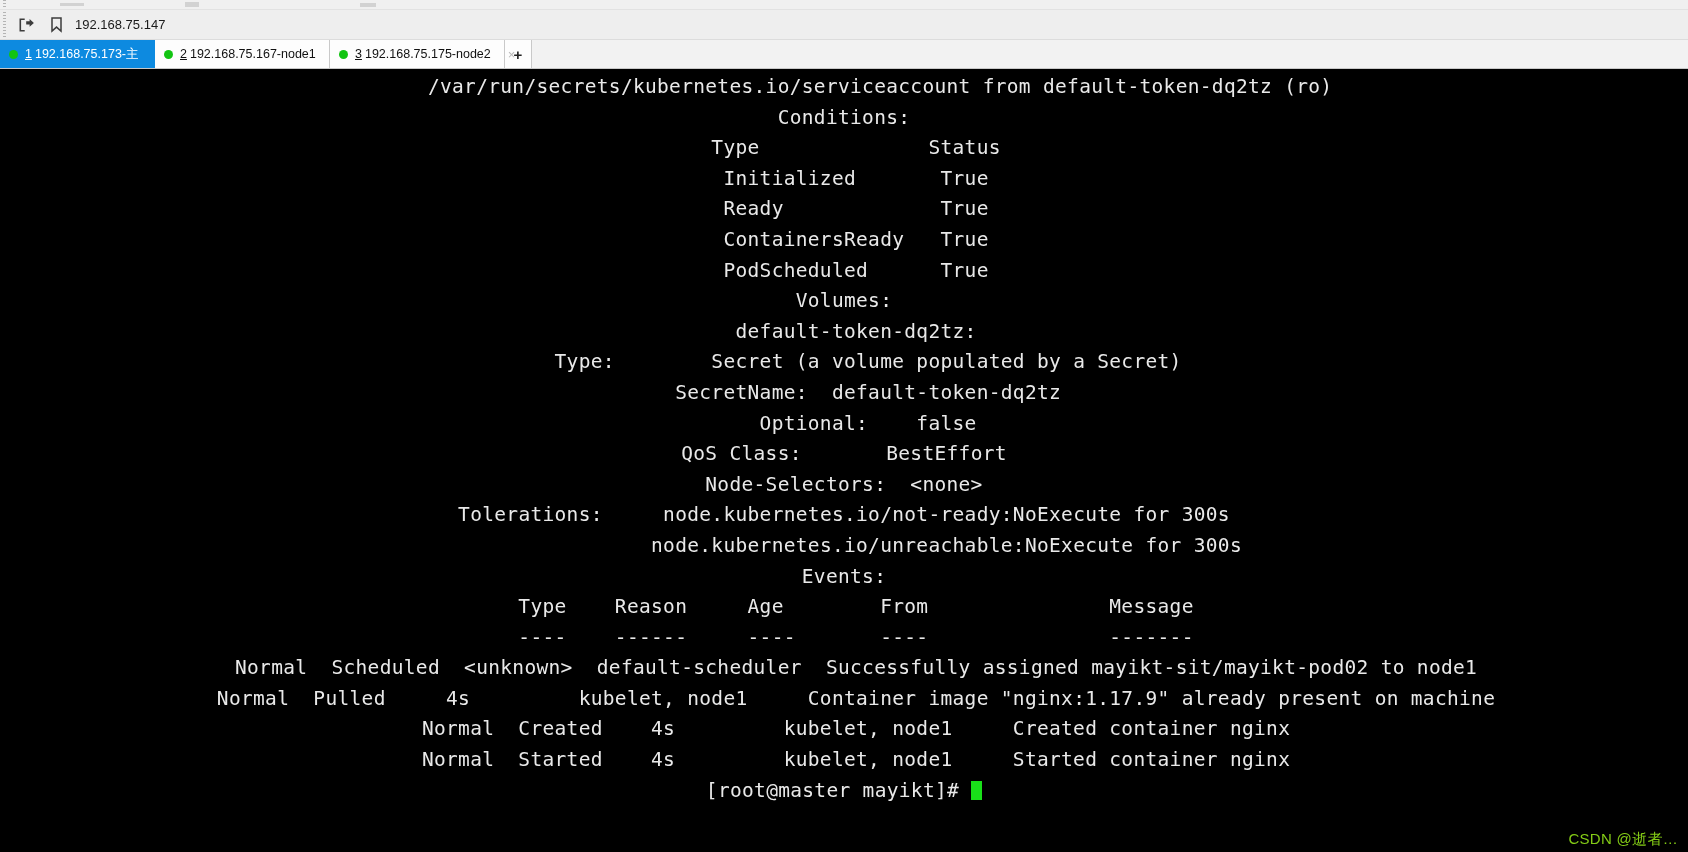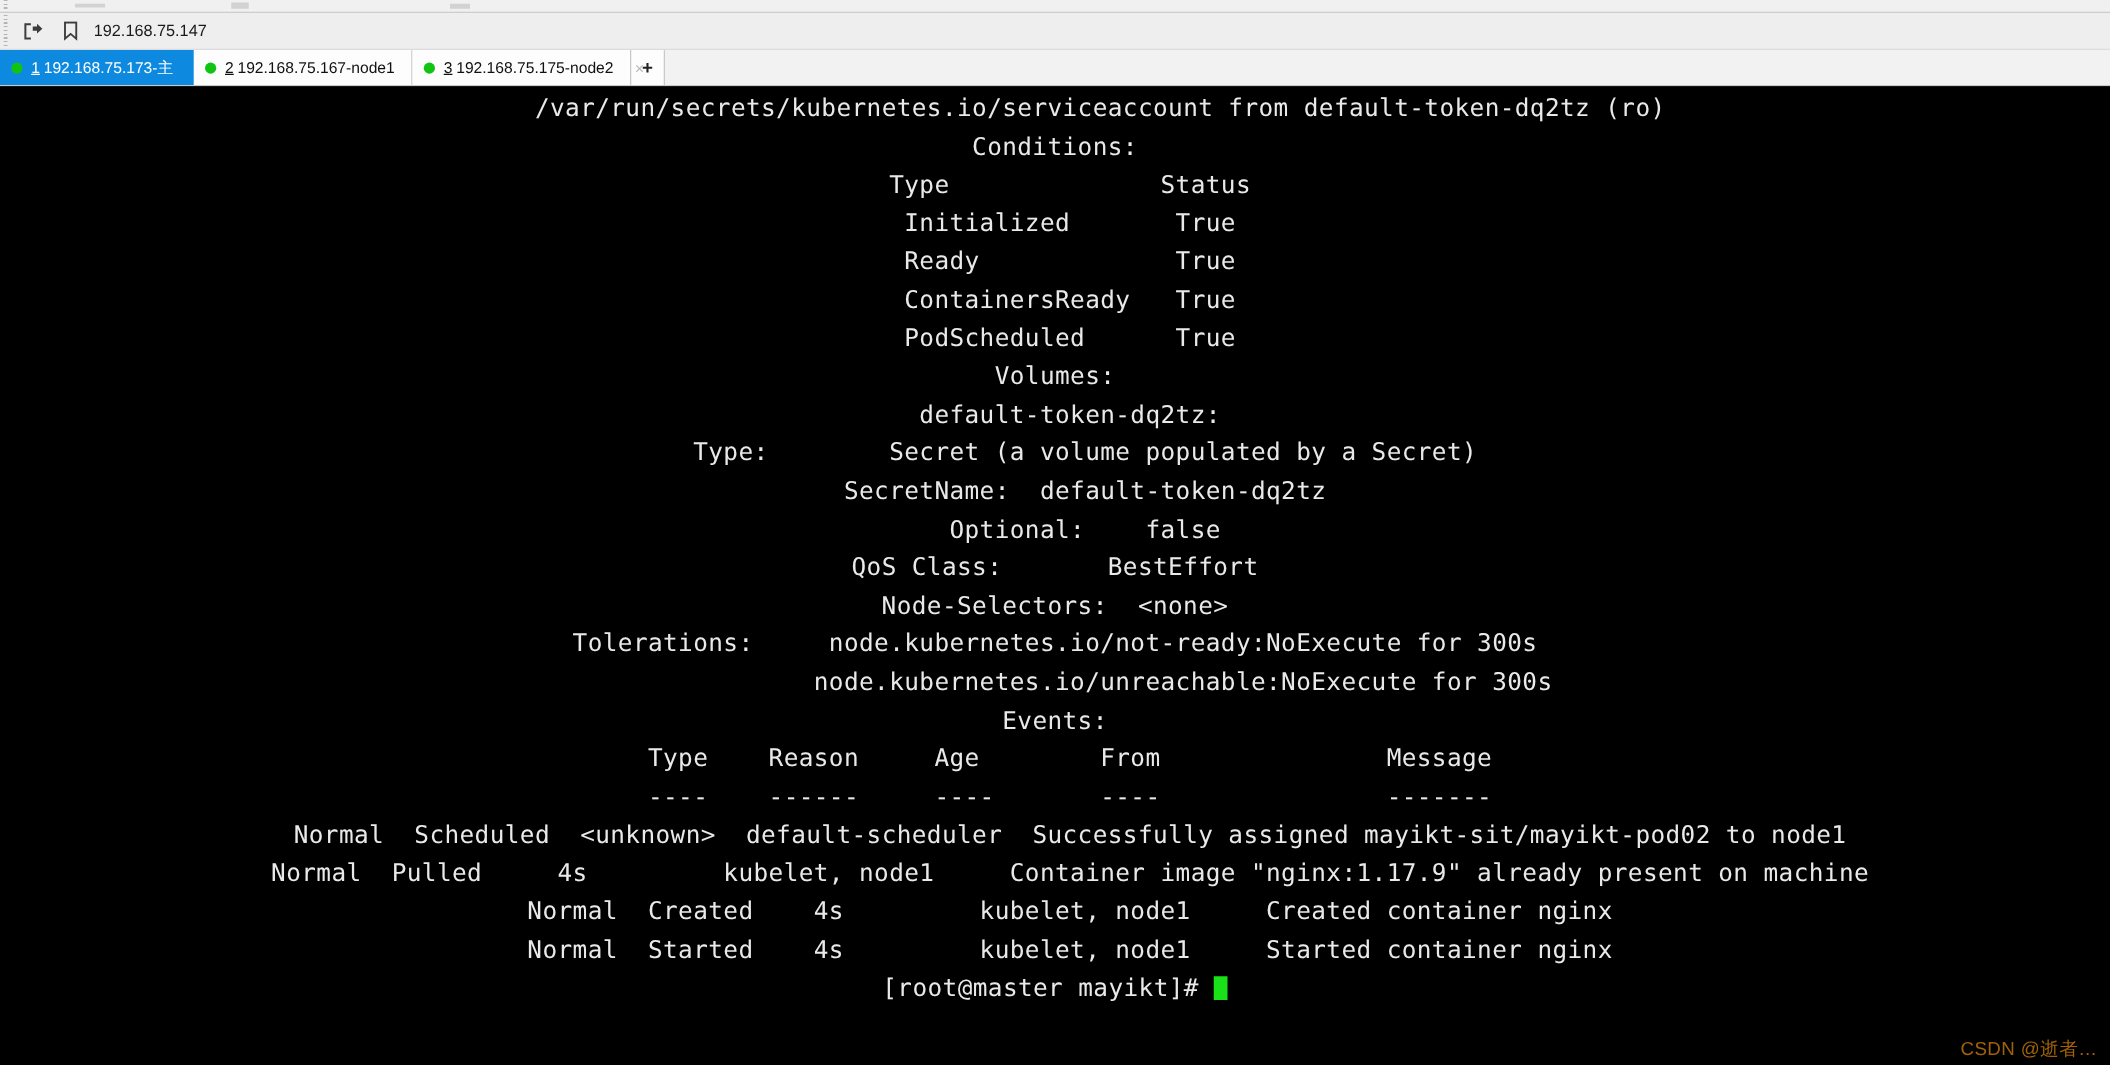--- a/index.html
+++ b/index.html
@@ -155,21 +155,21 @@
     height: 19px;
     background: #19e019;
     vertical-align: -3px;
   }
   .watermark {
     position: absolute;
     right: 10px;
     bottom: 6px;
     font-family: "Liberation Sans", sans-serif;
     font-size: 15px;
-    color: #a16207;
+    color: #84cc16;
     letter-spacing: .3px;
   }
 </style>
 </head>
 <body>
 
 <div class="menu-strip">
   <div class="grip"></div>
   <div class="ghost" style="left:60px;width:24px;height:3px;top:3px;"></div>
   <div class="ghost" style="left:185px;width:14px;height:5px;top:2px;"></div>

